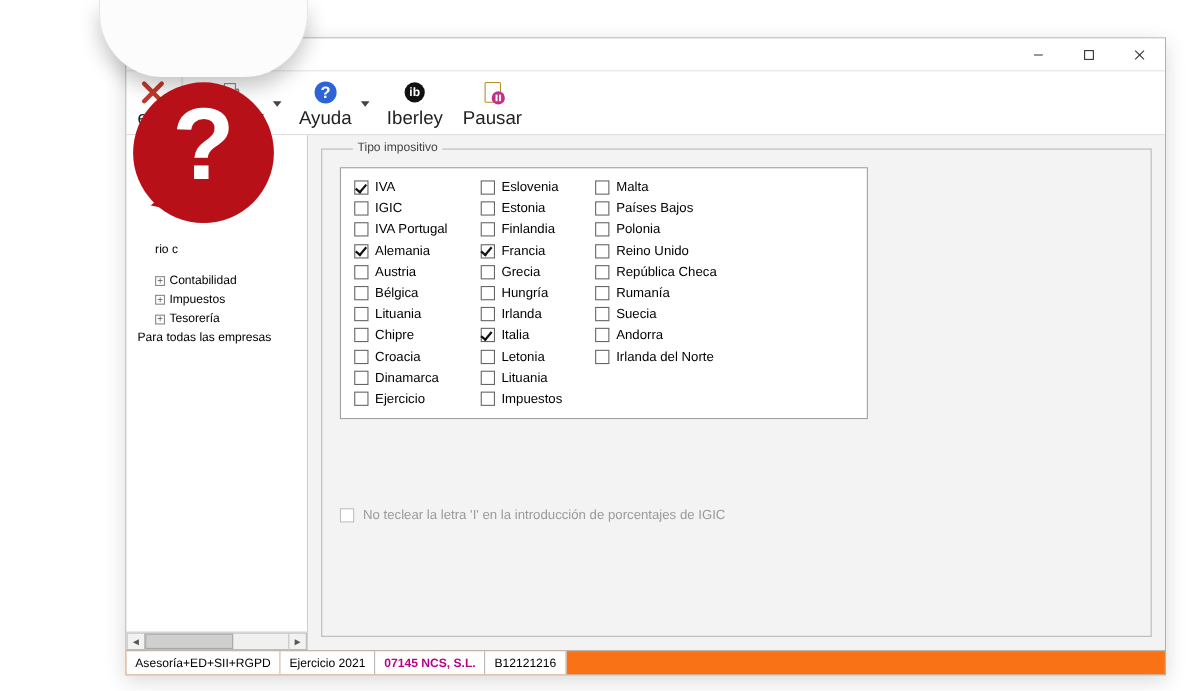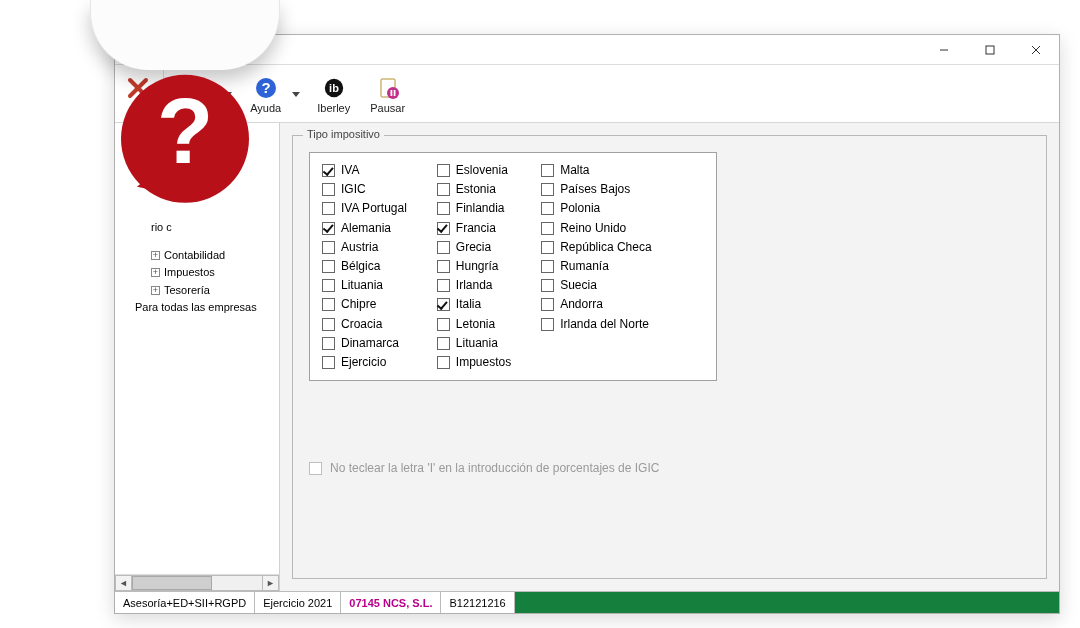--- a/index.html
+++ b/index.html
@@ -59,21 +59,21 @@
     align-items: center;
     justify-content: center;
     padding: 2px 6px 0;
     min-width: 48px;
     height: 100%;
     gap: 1px;
     cursor: default;
     position: relative;
   }
   .tbtn .tlabel {
-    font-size: 11px;
+    font-size: 17px;
     color: #222;
     white-space: nowrap;
   }
   .tbtn .ticon {
     width: 26px; height: 26px;
     display: flex; align-items: center; justify-content: center;
   }
   .tdrop {
     margin-left: -4px;
     display:flex; align-items:center;
@@ -94,21 +94,21 @@
     width: 165px;
     border-right: 1px solid #d0d0d0;
     background: #fff;
     display: flex;
     flex-direction: column;
     min-height: 0;
   }
   .tree {
     flex:1;
     overflow: hidden;
-    padding: 6px 12px;
+    padding: 6px 2px;
     font-size: 11px;
     line-height: 1.6;
   }
   .tree .treeitem {
     display: flex; align-items: center; gap: 4px;
     padding-left: 4px;
     white-space: nowrap;
   }
   .tree .treeitem.level1 { padding-left: 8px; }
   .tree .treeitem.level2 { padding-left: 24px; }
@@ -155,31 +155,31 @@
   .groupbox {
     border: 1px solid #b8b8b8;
     background: #f3f3f3;
     padding: 16px;
     position: relative;
     flex:1;
     display:flex; flex-direction:column;
   }
   .groupbox .grouplabel {
     position: absolute;
-    top: -8px; left: 10px;
+    top: -8px; left: 28px;
     background: #f3f3f3;
     padding: 0 4px;
     font-size: 11px;
     color: #444;
   }
   .innerbox {
     border: 1px solid #a0a0a0;
     background: #fff;
     padding: 8px 12px;
-    width: 408px;
+    width: 480px;
   }
   .checkcols {
     display: flex;
     gap: 30px;
   }
   .checkcol { display: flex; flex-direction: column; }
   .checkitem {
     display: flex; align-items: center; gap: 6px;
     font-size: 12px;
     line-height: 1.6;
@@ -203,21 +203,21 @@
     margin-top: 80px;
     color: #9a9a9a;
     font-size: 12px;
   }
   .disabledcheck .checkbox { border-color:#bfbfbf; }
 
   
   .statusbar {
     height: 22px;
     border-top: 1px solid #bbb;
-    background: #15803d;
+    background: #f97316;
     display: flex;
     align-items: stretch;
     font-size: 11px;
   }
   .statusbar .cell {
     border-right: 1px solid #bbb;
     display:flex;align-items:center;
     padding: 0 8px;
     background:#fff;
   }

